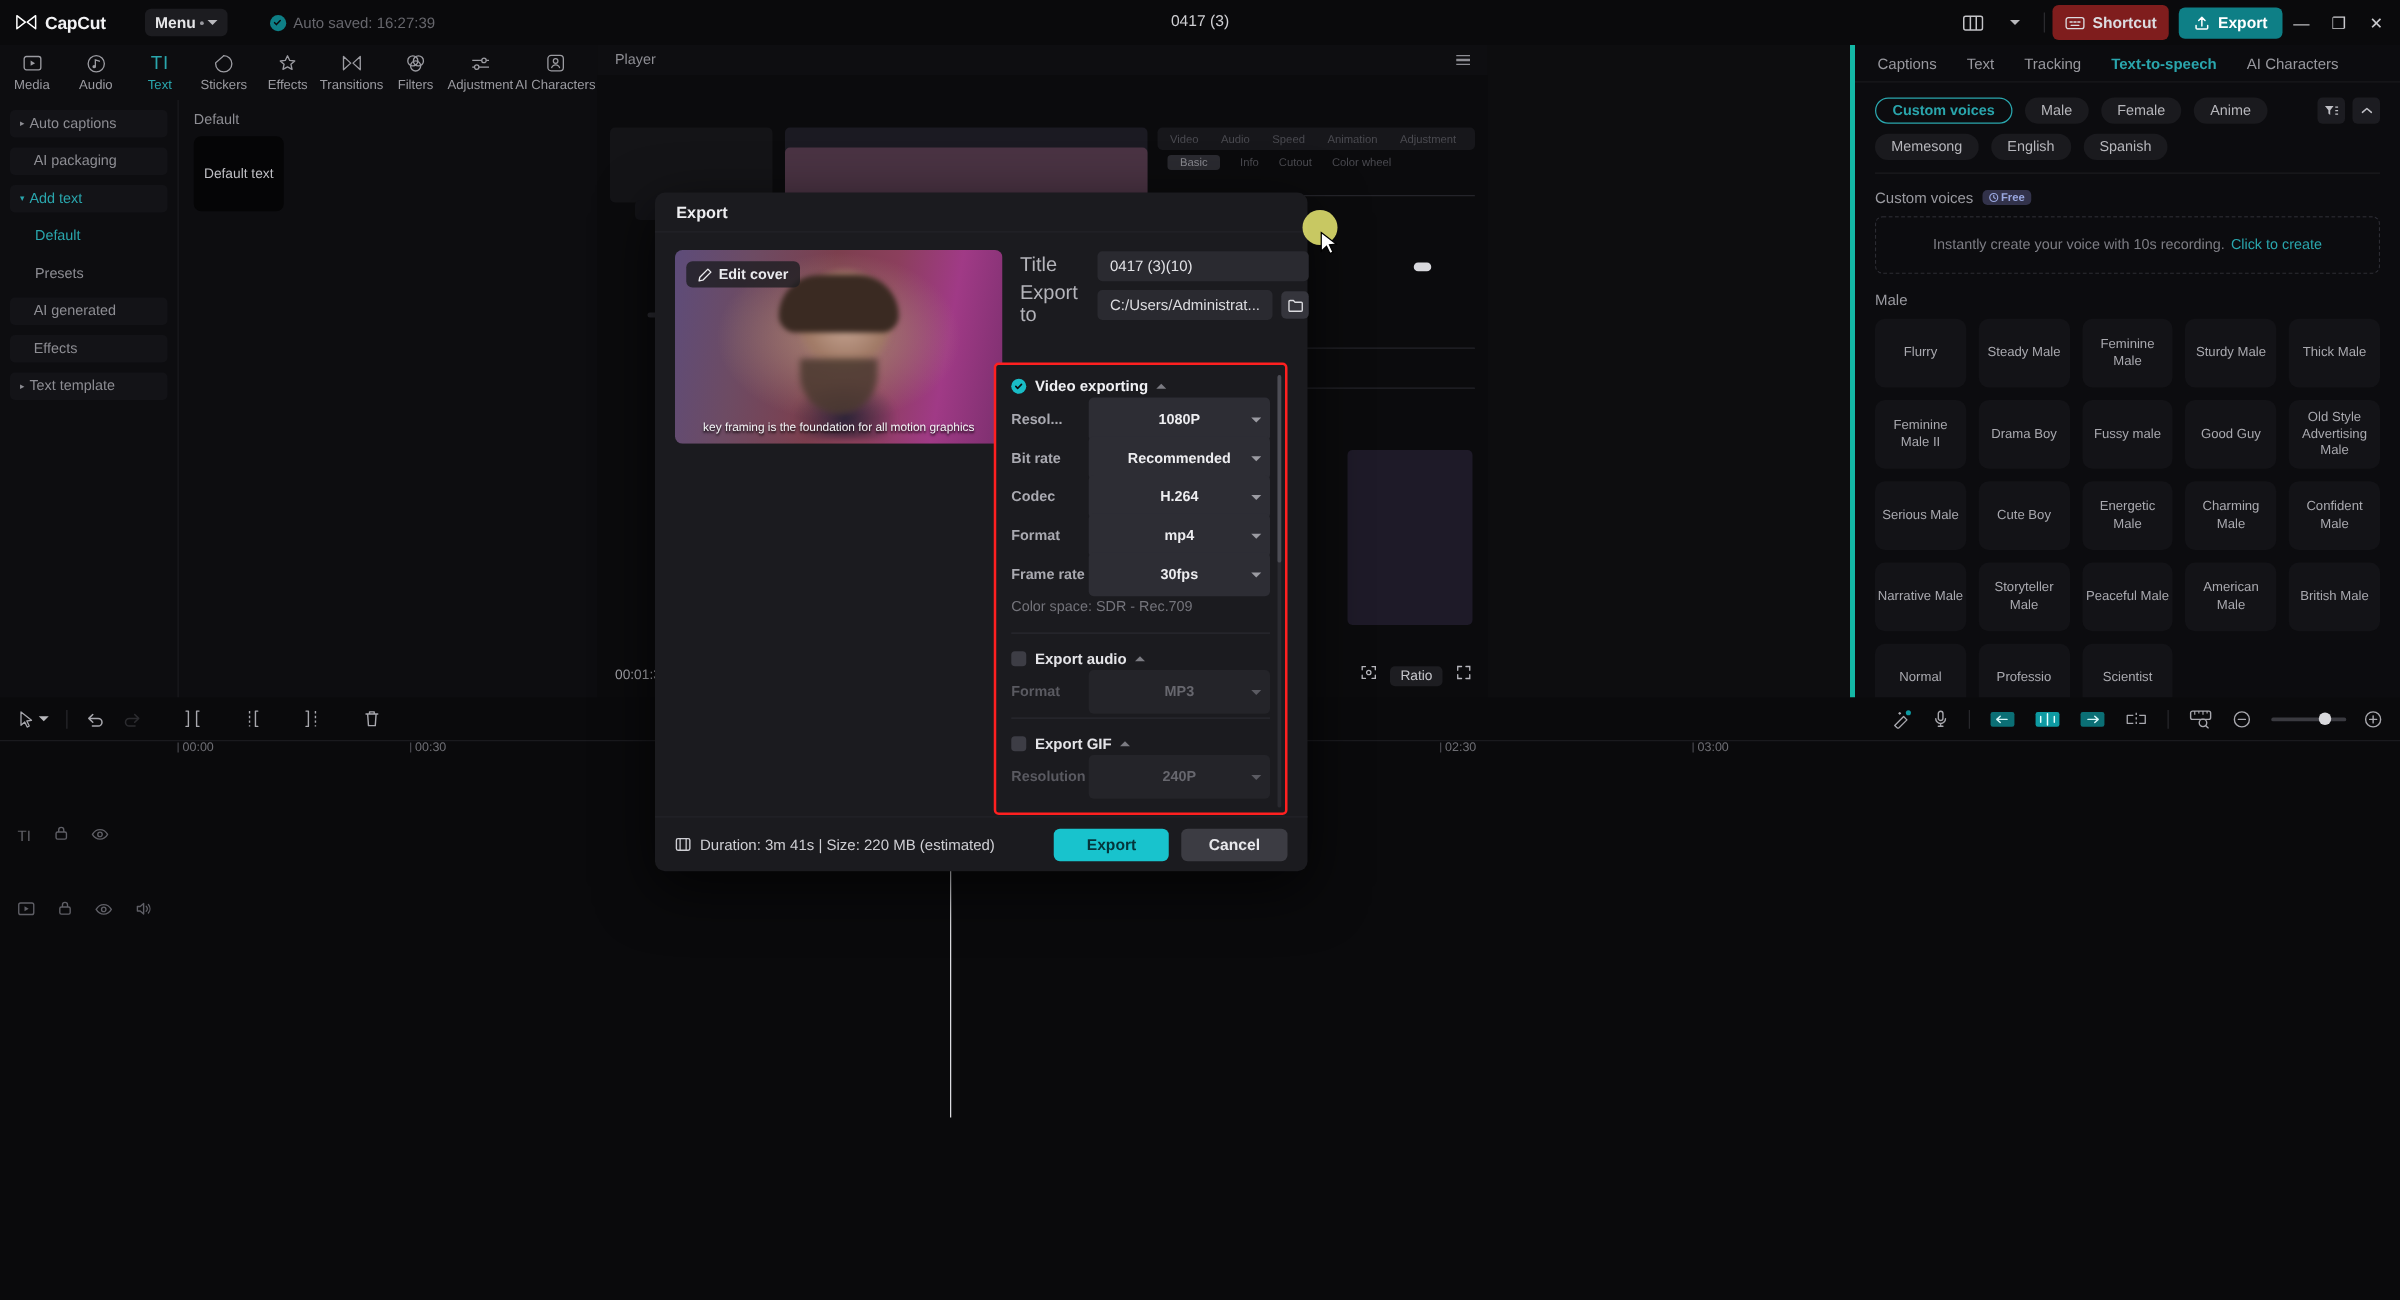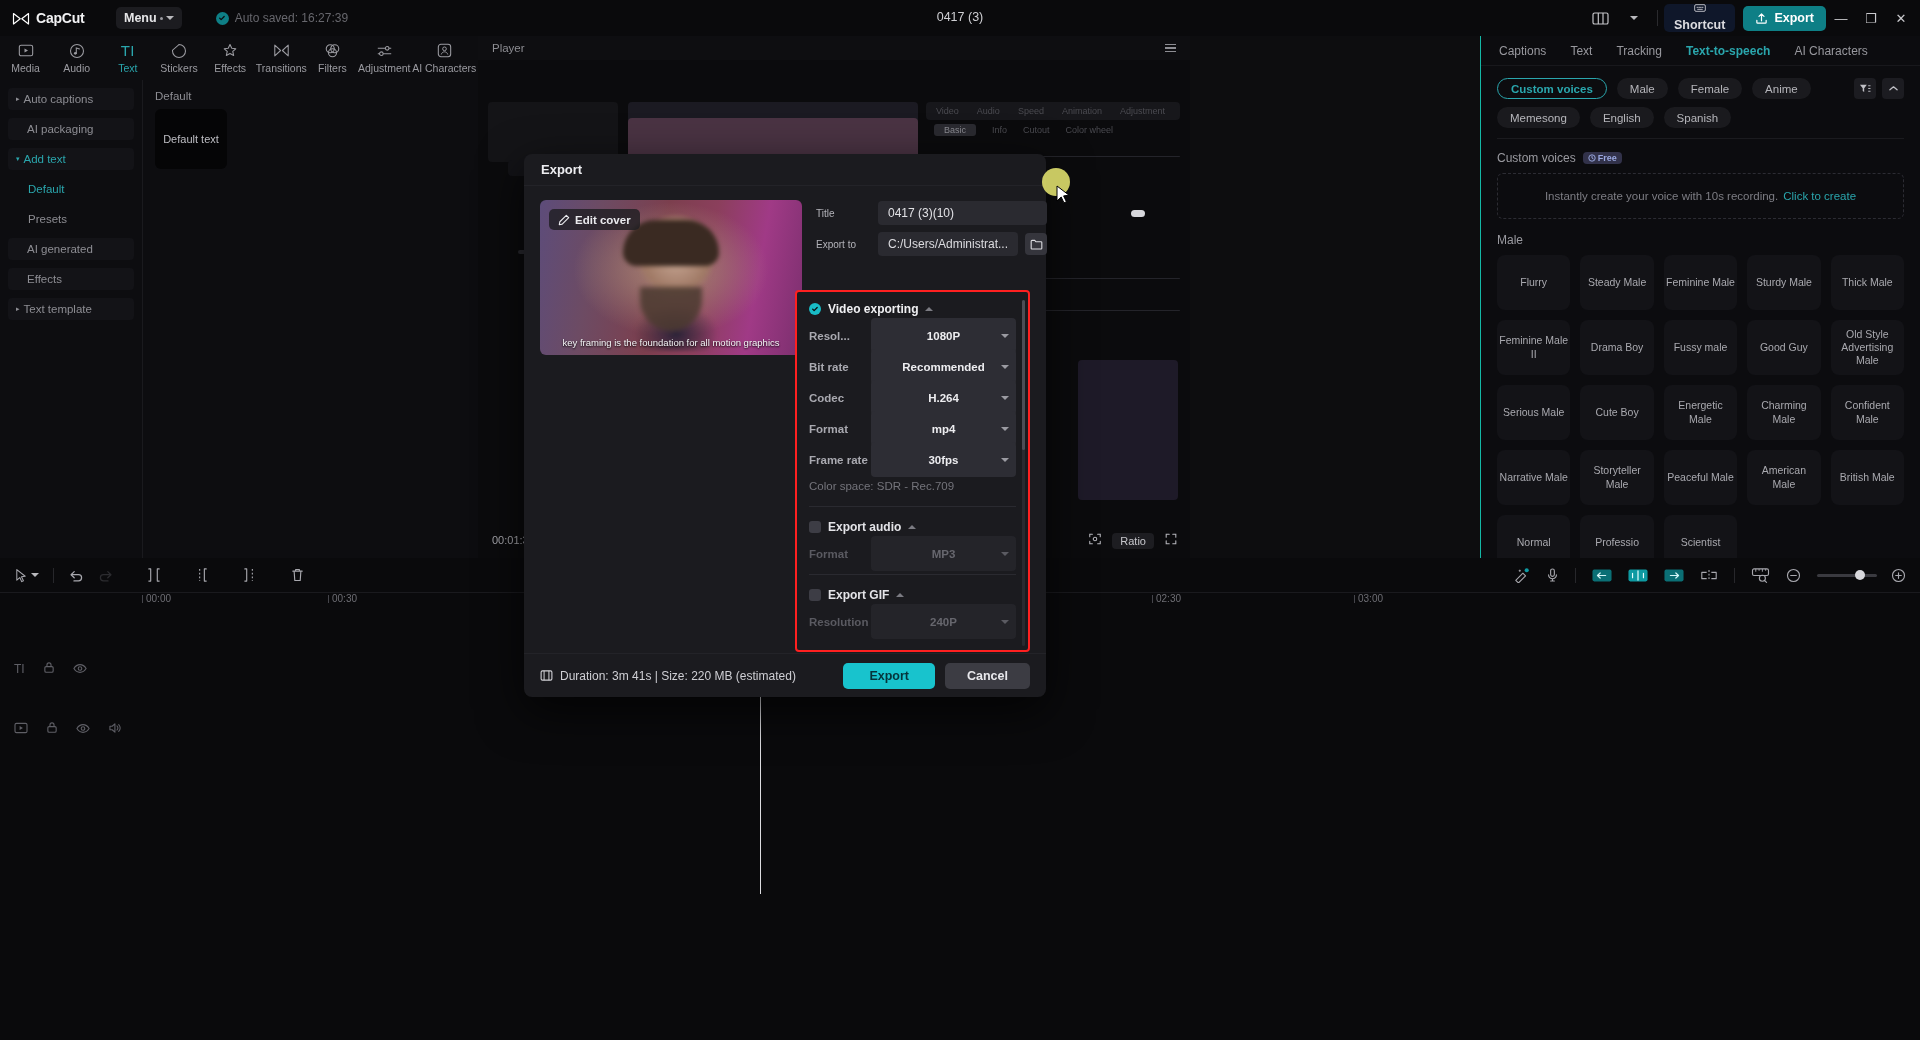--- a/index.html
+++ b/index.html
@@ -30,21 +30,21 @@
   .menu-dot { width:3px;height:3px;border-radius:50%;background:#9a9aa0;}
   .caret-d { width:0;height:0;border-left:4px solid transparent;border-right:4px solid transparent;border-top:4px solid #b9b9bd;}
   .autosave { display:flex; align-items:center; gap:6px; margin-left:34px;}
   .autosave .chk { width:13px;height:13px;border-radius:50%;background:#0e7f86; display:flex;align-items:center;justify-content:center;}
   .autosave .chk svg{width:8px;height:8px;}
   .autosave .txt { font-size:12px; color:#67676d;}
   .proj-title { position:absolute; left:50%; transform:translateX(-50%); font-size:12.5px; color:#cfcfd3; top:10px;text-align:center;}
   .tb-right { position:absolute; right:0; top:0; height:36px; display:flex; align-items:center; gap:0; padding-right:4px;}
   .tb-icobtn { width:34px;height:26px; display:flex;align-items:center;justify-content:center; cursor:pointer; color:#c4c4c8;}
   .tb-sep { width:1px;height:16px;background:#2a2a2e; margin:0 6px;}
-  .shortcut-btn { display:flex;align-items:center;gap:6px; background:#0f172a; border-radius:5px; height:28px; padding:0 10px; cursor:pointer;flex-direction:column;}
+  .shortcut-btn { display:flex;align-items:center;gap:6px; background:#7f1d1d; border-radius:5px; height:28px; padding:0 10px; cursor:pointer;}
   .shortcut-btn .lbl { font-size:12.5px;font-weight:700;color:#dcdce0;}
   .export-btn-top { display:flex;align-items:center;gap:6px; background:#0e7f86; border-radius:5px;height:25px;padding:0 12px;cursor:pointer;margin-left:8px;}
   .export-btn-top .lbl{font-size:12.5px;font-weight:700;color:#fff;}
   .winbtn { width:30px;height:36px;display:flex;align-items:center;justify-content:center;cursor:pointer;color:#c9c9cd;font-size:13px;}
 
   
   .tooltabs { position:absolute; top:36px; left:0; width:478px; height:44px; display:flex; align-items:center; background:#0d0d10;}
   .tooltab { width:53px; display:flex;flex-direction:column;align-items:center;gap:3px;cursor:pointer;}
   .tooltab .ico { height:17px; display:flex;align-items:center;justify-content:center; color:#9b9ba1;}
   .tooltab .lbl { font-size:10.5px; color:#9b9ba1; white-space:nowrap;}
@@ -72,21 +72,21 @@
   .hamb i { display:block;width:11px;height:1.5px;background:#8d8d93;}
   .pb-time { position:absolute; left:14px; bottom:12px; font-size:11px; color:#a5a5ab;}
   .pb-right { position:absolute; right:12px; bottom:8px; display:flex;align-items:center;gap:10px;color:#b9b9bf;}
   .ratio-pill { background:#1d1d21;border-radius:4px;padding:2px 8px;font-size:11px;color:#c7c7cc;cursor:pointer;}
 
   
   .ghost { position:absolute; background:#141417; border-radius:4px; }
   .ghost-txt { font-size:9px;color:#4a4a50; }
 
   
-  .rightpanel { position:absolute; top:36px; right:0; width:440px; height:522px; background:#0c0c0f; border-left:1px solid #14b8a6;}
+  .rightpanel { position:absolute; top:36px; right:0; width:440px; height:522px; background:#0c0c0f; border-left:4px solid #14b8a6;}
   .rp-tabs { height:30px; display:flex; align-items:center; gap:24px; padding:0 18px; border-bottom:1px solid #18181c;}
   .rp-tab { font-size:12px; color:#98989e; cursor:pointer; white-space:nowrap;}
   .rp-tab.active { color:#2aa6ad; font-weight:700;}
   .rp-body { padding:12px 16px; position:relative; height:492px; overflow:hidden;}
   .chiprow { display:flex; align-items:center; gap:10px; margin-bottom:8px; flex-wrap:nowrap;}
   .chip { height:21px; border-radius:11px; background:#1a1a1e; display:flex;align-items:center; padding:0 13px; font-size:11.5px; color:#b6b6bb; cursor:pointer; white-space:nowrap;}
   .chip.sel { background:transparent; border:1px solid #2aa6ad; color:#2aa6ad; font-weight:700;}
   .chip-icons { margin-left:auto; display:flex; gap:6px;}
   .sqbtn { width:22px;height:21px;border-radius:4px;background:#1c1c21;display:flex;align-items:center;justify-content:center;cursor:pointer;color:#c0c0c6;}
   .rp-divider { height:1px;background:#1b1b1f; margin:10px 0 12px;}
@@ -135,21 +135,21 @@
     background: radial-gradient(ellipse 46% 42% at 50% 32%, #c9a896 0%, #a07a66 58%, rgba(90,60,55,0) 72%),
                 radial-gradient(ellipse 50% 30% at 50% 88%, #2b2338 0%, rgba(43,35,56,0) 70%);
     filter: blur(1.6px);
   }
   .cover-hair { position:absolute; left:50%; top:13%; transform:translateX(-50%); width:96px;height:46px;border-radius:48px 48px 20px 20px; background:#3a2a22; filter:blur(2.2px);}
   .cover-beard { position:absolute; left:50%; top:56%; transform:translateX(-50%); width:62px;height:44px;border-radius:0 0 40px 40px; background:#4b3a30; filter:blur(2.4px); opacity:.85;}
   .edit-cover { position:absolute; left:9px;top:9px; height:21px; background:rgba(30,30,34,.82); border-radius:5px; display:flex;align-items:center;gap:5px;padding:0 9px; font-size:11.5px;font-weight:700;color:#eaeaee; cursor:pointer;}
   .cover-cap { position:absolute; left:0;right:0;bottom:7px; text-align:center; font-size:9.5px; color:#f4f4f6; text-shadow:0 1px 2px #000;}
   .fields { flex:1; }
   .frow { display:flex; align-items:center; height:26px; margin-bottom:5px; }
-  .frow .flabel { width:62px; font-size:10px; color:#b4b4ba; }
+  .frow .flabel { width:62px; font-size:16px; color:#b4b4ba; }
   .fval { flex:1; height:24px; background:#2a2a30; border-radius:4px; display:flex;align-items:center; padding:0 10px; font-size:12px; color:#e2e2e6; cursor:text;}
   .fval.path { max-width:152px; color:#dcdce0;}
   .folderbtn { width:22px;height:22px;background:#35353c;border-radius:4px;display:flex;align-items:center;justify-content:center;margin-left:7px;cursor:pointer;color:#dcdce0;}
 
   .settings-box {
     position:absolute; right:16px; top:104px; width:235px; height:362px;
     border:2px solid #ff2020; border-radius:4px; background:#1b1b1f;
     padding:10px 12px 0 12px; overflow:hidden;
   }
   .scrollrail { position:absolute; right:3px; top:8px; width:3px; height:346px; background:#2a2a30; border-radius:2px;}

